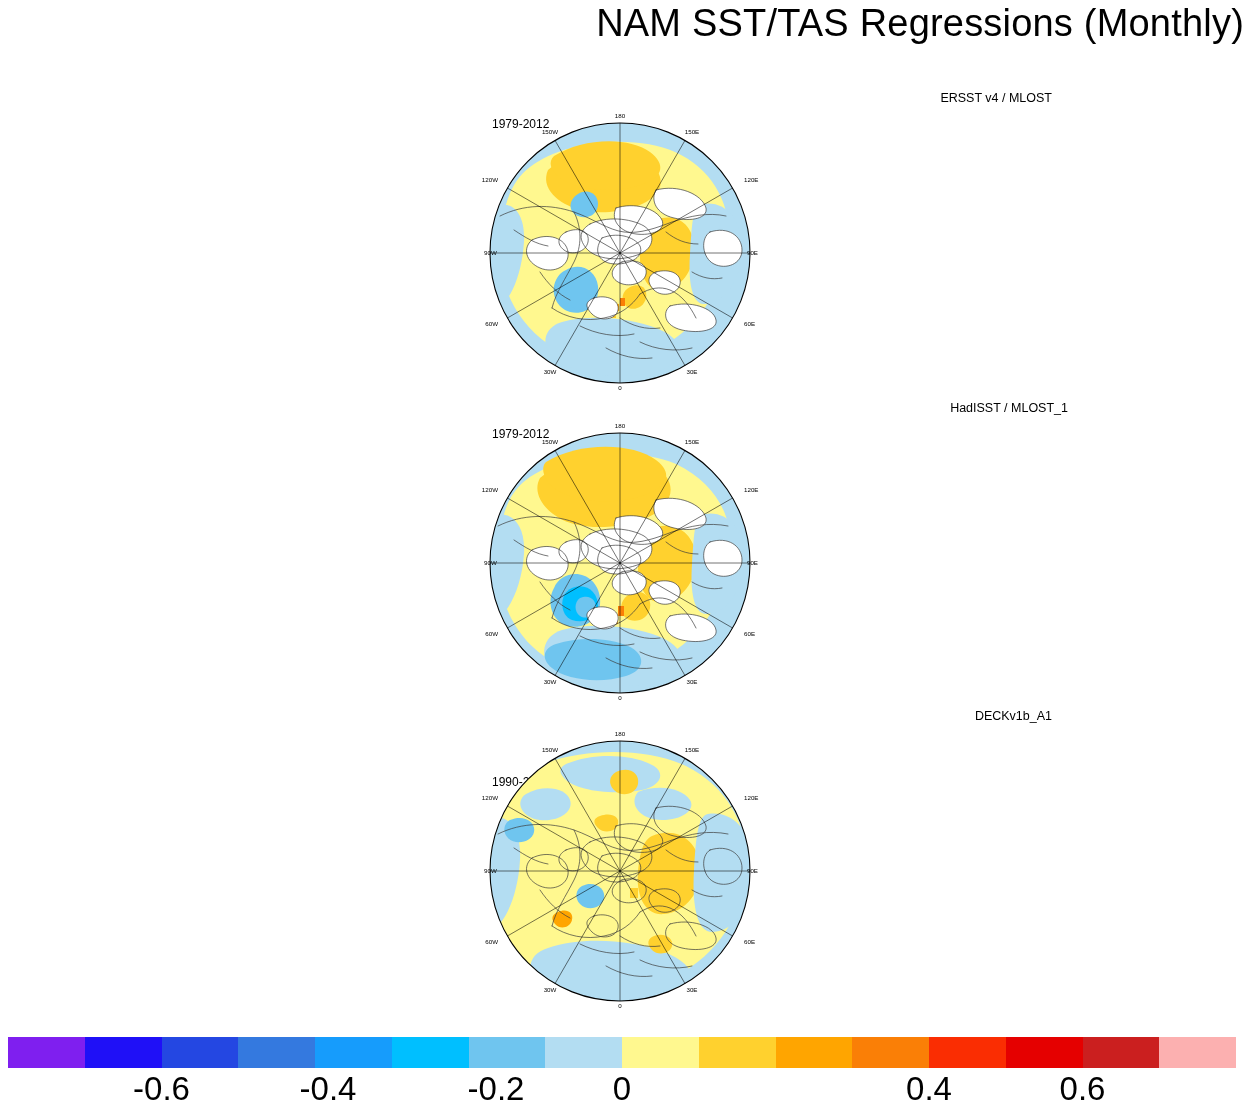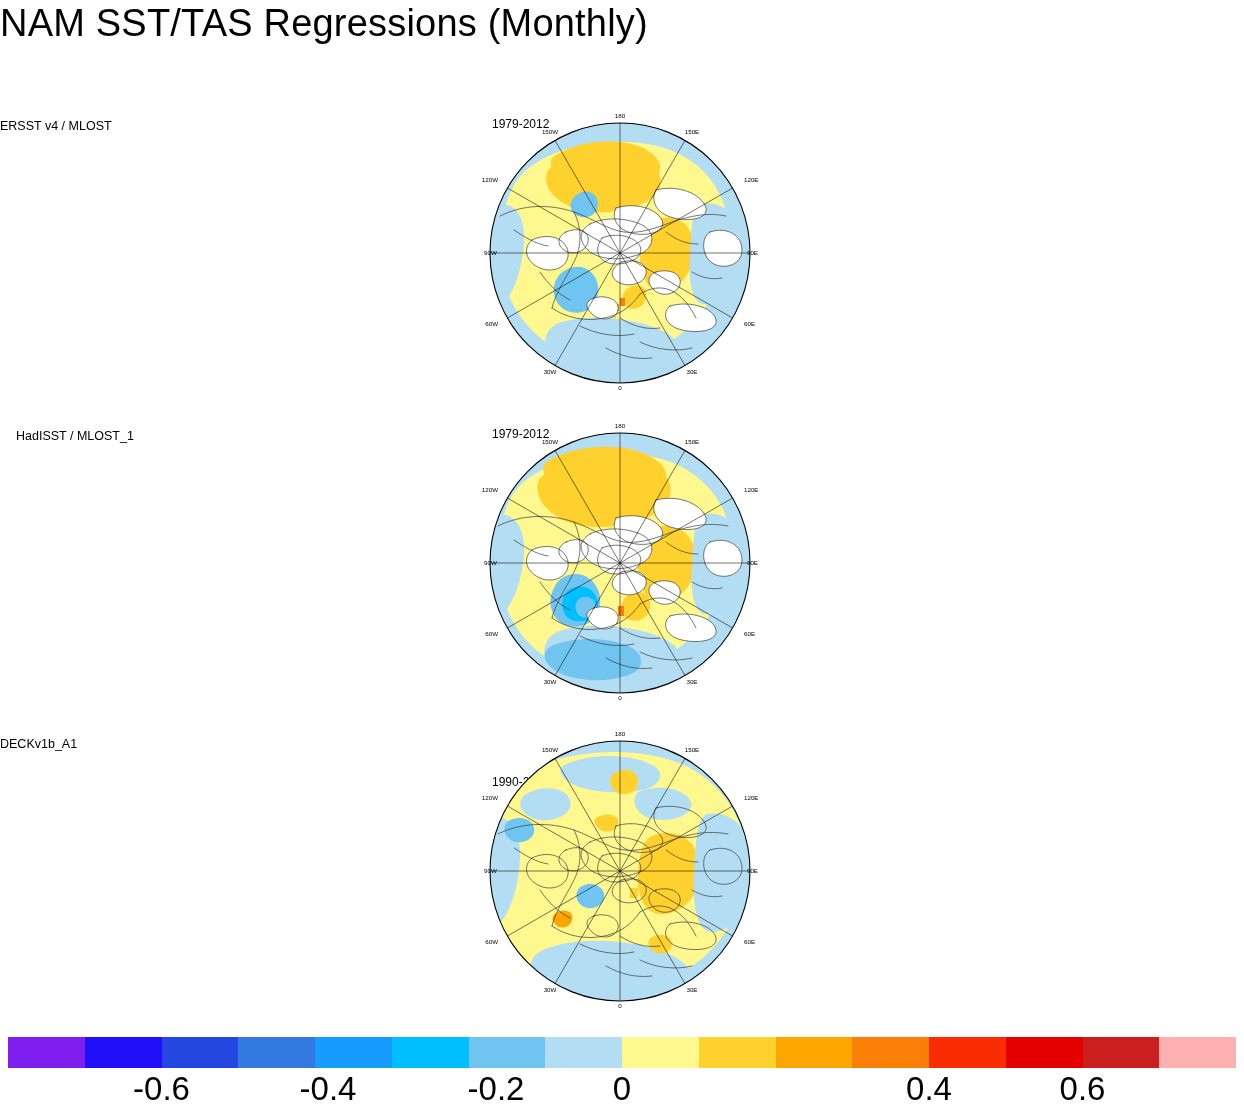--- a/index.html
+++ b/index.html
@@ -1,22 +1,22 @@
 <!DOCTYPE html>
 <html><head>
 <meta charset="utf-8">
 <style>
   html,body{margin:0;padding:0;background:#ffffff;}
   body{width:1244px;height:1116px;position:relative;
        font-family:"Liberation Sans",sans-serif;color:#000;overflow:hidden;}
   #figure{position:absolute;inset:0;}
-  .main-title{position:absolute;top:2px;left:0;width:1244px;text-align:left;
+  .main-title{position:absolute;top:2px;left:0;width:1244px;text-align:right;
               font-size:38px;letter-spacing:0.2px;color:#000;}
   .panel{position:absolute;left:0;width:1244px;}
-  .panel-title{position:absolute;width:1052px;text-align:left;font-size:12.5px;margin-top:28px;}
+  .panel-title{position:absolute;width:1052px;text-align:right;font-size:12.5px;}
   .panel-period{position:absolute;font-size:12px;}
   .map-wrap{position:absolute;}
   .cbar{position:absolute;left:8px;top:1037px;width:1228px;height:31px;
         display:flex;border:0;}
   .cbar-sw{flex:1 1 0;height:31px;}
   .cbar-labels{position:absolute;left:0;top:1070px;width:1032px;height:46px;}
   .cbar-lab{position:absolute;font-size:33px;text-align:center;transform:translateX(-50%);
             top:0;color:#000;white-space:nowrap;}
   svg{display:block;}
   .coast{fill:none;stroke:#3c3c3c;stroke-width:0.7;stroke-linejoin:round;

